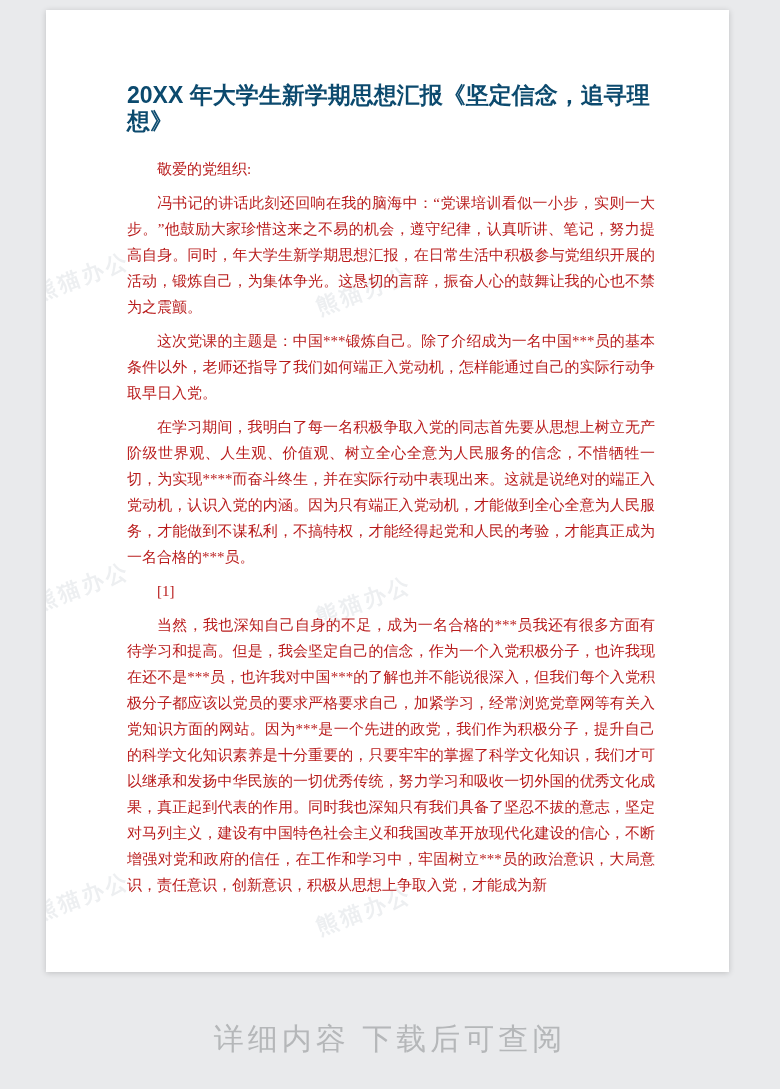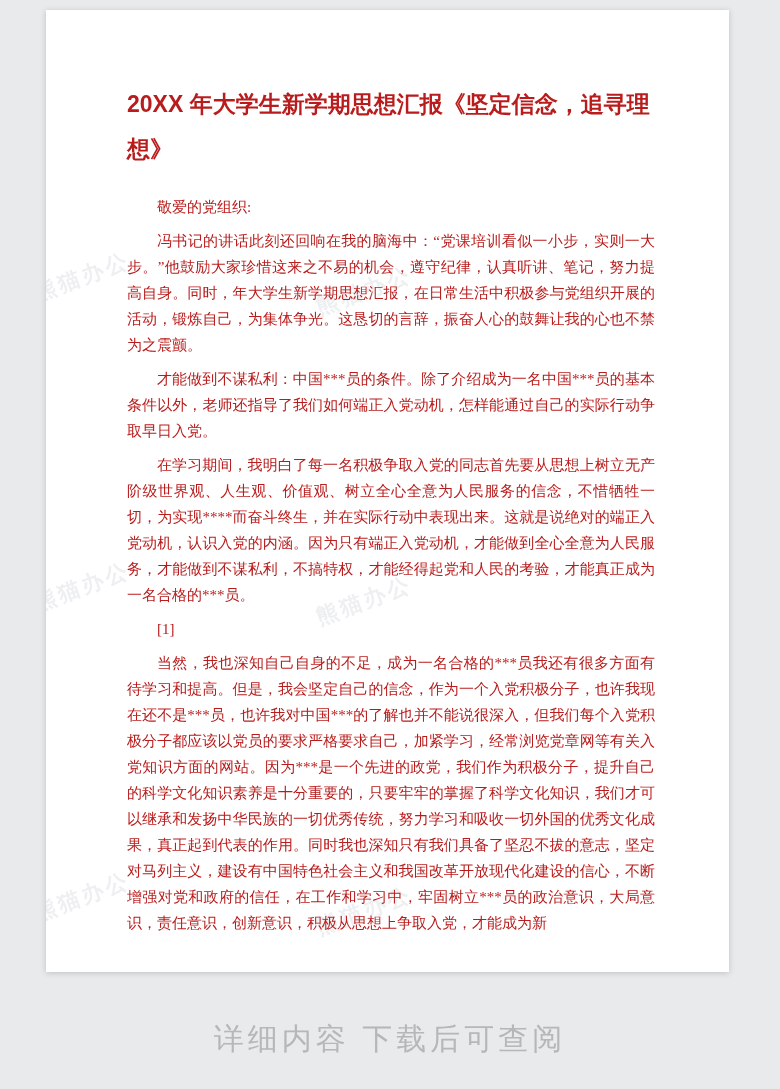--- a/index.html
+++ b/index.html
@@ -19,22 +19,22 @@
   }
   .content{
     position:absolute;left:0;top:0;right:0;bottom:0;
     box-sizing:border-box;
     padding:72px 74px 0 81px;
     z-index:2;
   }
   .doc-title{
     font-family:"Liberation Sans",sans-serif;
     font-weight:bold;
-    font-size:23px;line-height:45px;
-    color:#b91c1c;
+    font-size:23px;line-height:26px;
+    color:#0c4a6e;
     margin:0 0 22px 0;
   }
   .content p{
     font-family:"Liberation Serif",serif;
     font-size:15px;line-height:26px;
     color:#b91c1c;
     margin:0 0 8px 0;
     text-align:justify;
     text-indent:2em;
   }
@@ -71,20 +71,20 @@
     <span class="wm2">熊猫办公</span>
     <span class="wm3">熊猫办公</span>
     <span class="wm4">熊猫办公</span>
     <span class="wm5">熊猫办公</span>
     <span class="wm6">熊猫办公</span>
   </div>
   <div class="content">
     <h1 class="doc-title">20XX 年大学生新学期思想汇报《坚定信念，追寻理想》</h1>
     <p>敬爱的党组织:</p>
     <p>冯书记的讲话此刻还回响在我的脑海中：“党课培训看似一小步，实则一大步。”他鼓励大家珍惜这来之不易的机会，遵守纪律，认真听讲、笔记，努力提高自身。同时，年大学生新学期思想汇报，在日常生活中积极参与党组织开展的活动，锻炼自己，为集体争光。这恳切的言辞，振奋人心的鼓舞让我的心也不禁为之震颤。</p>
-    <p>才能做到不谋私利：中国***员的条件。除了介绍成为一名中国***员的基本条件以外，老师还指导了我们如何端正入党动机，怎样能通过自己的实际行动争取早日入党。</p>
+    <p>这次党课的主题是：中国***锻炼自己。除了介绍成为一名中国***员的基本条件以外，老师还指导了我们如何端正入党动机，怎样能通过自己的实际行动争取早日入党。</p>
     <p>在学习期间，我明白了每一名积极争取入党的同志首先要从思想上树立无产阶级世界观、人生观、价值观、树立全心全意为人民服务的信念，不惜牺牲一切，为实现****而奋斗终生，并在实际行动中表现出来。这就是说绝对的端正入党动机，认识入党的内涵。因为只有端正入党动机，才能做到全心全意为人民服务，才能做到不谋私利，不搞特权，才能经得起党和人民的考验，才能真正成为一名合格的***员。</p>
     <p>[1]</p>
     <p>当然，我也深知自己自身的不足，成为一名合格的***员我还有很多方面有待学习和提高。但是，我会坚定自己的信念，作为一个入党积极分子，也许我现在还不是***员，也许我对中国***的了解也并不能说很深入，但我们每个入党积极分子都应该以党员的要求严格要求自己，加紧学习，经常浏览党章网等有关入党知识方面的网站。因为***是一个先进的政党，我们作为积极分子，提升自己的科学文化知识素养是十分重要的，只要牢牢的掌握了科学文化知识，我们才可以继承和发扬中华民族的一切优秀传统，努力学习和吸收一切外国的优秀文化成果，真正起到代表的作用。同时我也深知只有我们具备了坚忍不拔的意志，坚定对马列主义，建设有中国特色社会主义和我国改革开放现代化建设的信心，不断增强对党和政府的信任，在工作和学习中，牢固树立***员的政治意识，大局意识，责任意识，创新意识，积极从思想上争取入党，才能成为新</p>
   </div>
 </div>
 
 <div class="footer-hint">详细内容 下载后可查阅</div>
 
 </body></html>

